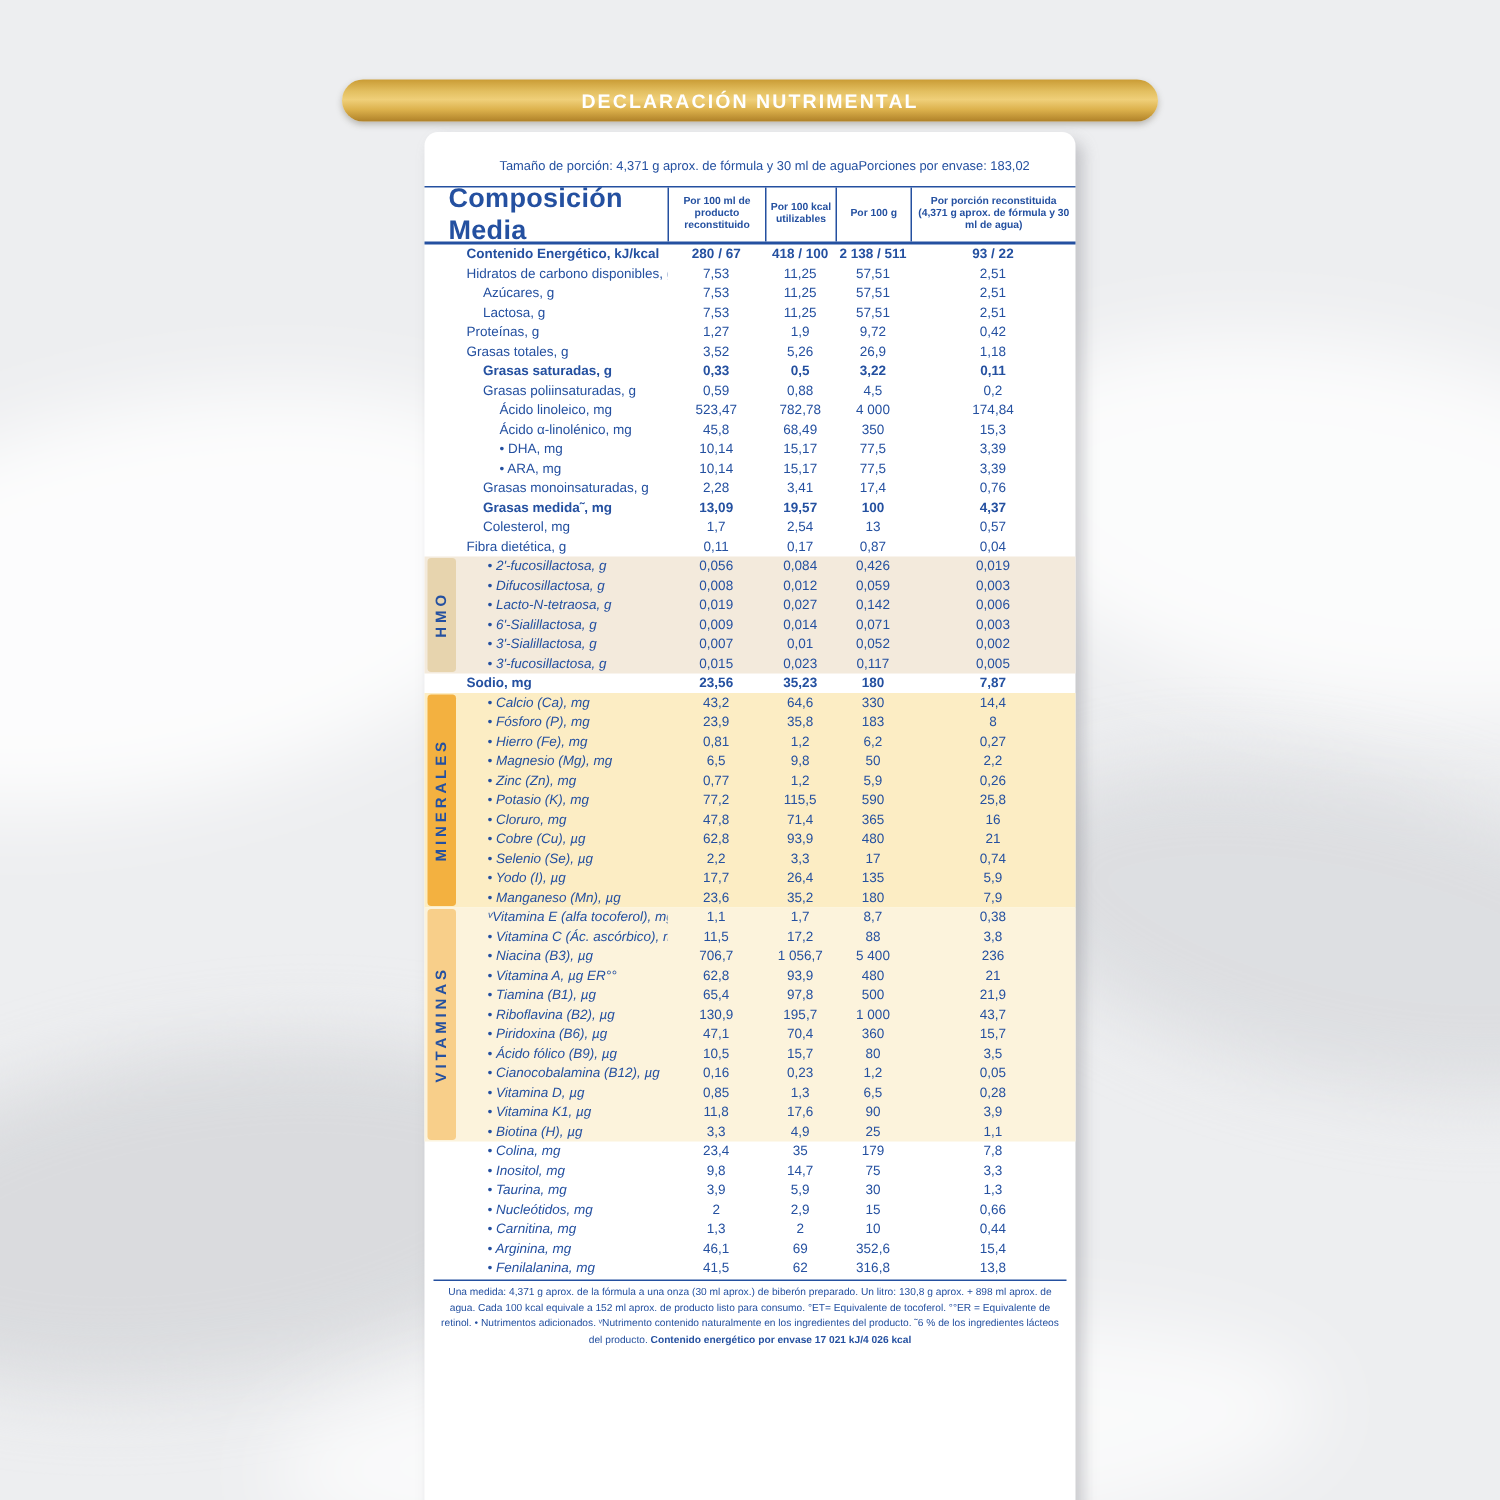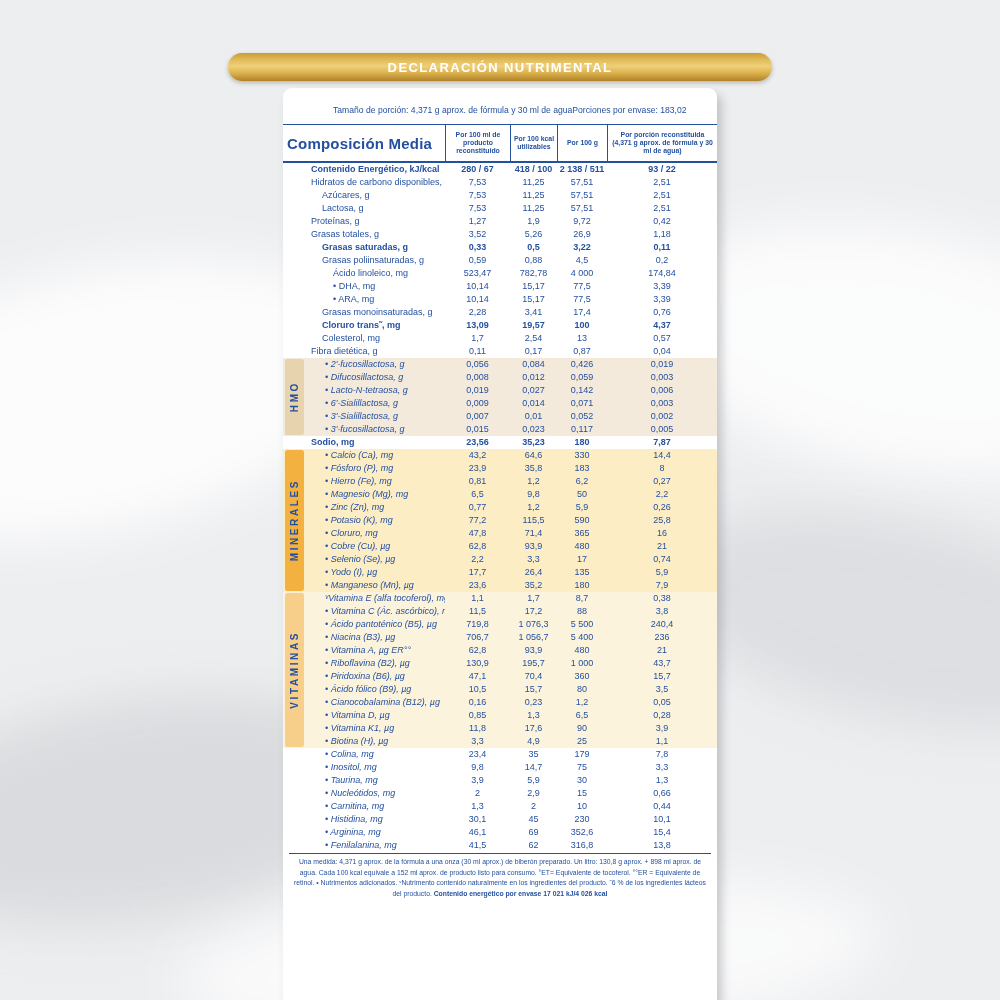--- a/index.html
+++ b/index.html
@@ -39,22 +39,22 @@
   }
   .serving {
     display:flex; justify-content:space-between;
     padding:17px 52px 9px 50px;
     font-size:8.6px; white-space:nowrap;
   }
   .thead {
     display:flex; align-items:stretch; height:39px;
     border-top:1.6px solid #2450A0; border-bottom:2.6px solid #2450A0;
   }
-  .th-title { width:162px; display:flex; align-items:center; padding-left:4px;
-    font-size:15px; font-weight:bold; letter-spacing:.2px; }
+  .th-title { width:162px; display:flex; align-items:center; padding-left:16px;
+    font-size:18px; font-weight:bold; letter-spacing:.2px; }
   .th { display:flex; align-items:center; justify-content:center; text-align:center;
     border-left:1.3px solid #2450A0; font-weight:bold; font-size:6.9px; line-height:1.2;
     padding:1px 2px; }
   .th.c0 { width:65px; } .th.c1 { width:47px; } .th.c2 { width:50px; } .th.c3 { width:110px; }
 
   .rows { }
   .block { position:relative; }
   .block.hmo       { background:#F3EADC; }
   .block.minerales { background:#FCEDC4; }
   .block.vitaminas { background:#FCF3DC; }
@@ -171,20 +171,27 @@
           <span class="v v3">0,2</span>
         </div>
         <div class="row">
           <span class="lbl ind2">Ácido linoleico, mg</span>
           <span class="v v0">523,47</span>
           <span class="v v1">782,78</span>
           <span class="v v2">4 000</span>
           <span class="v v3">174,84</span>
         </div>
         <div class="row">
+          <span class="lbl ind2">Ácido α-linolénico, mg</span>
+          <span class="v v0">45,8</span>
+          <span class="v v1">68,49</span>
+          <span class="v v2">350</span>
+          <span class="v v3">15,3</span>
+        </div>
+        <div class="row">
           <span class="lbl ind2">• DHA, mg</span>
           <span class="v v0">10,14</span>
           <span class="v v1">15,17</span>
           <span class="v v2">77,5</span>
           <span class="v v3">3,39</span>
         </div>
         <div class="row">
           <span class="lbl ind2">• ARA, mg</span>
           <span class="v v0">10,14</span>
           <span class="v v1">15,17</span>
@@ -192,21 +199,21 @@
           <span class="v v3">3,39</span>
         </div>
         <div class="row">
           <span class="lbl ind1">Grasas monoinsaturadas, g</span>
           <span class="v v0">2,28</span>
           <span class="v v1">3,41</span>
           <span class="v v2">17,4</span>
           <span class="v v3">0,76</span>
         </div>
         <div class="row b">
-          <span class="lbl ind1">Cloruro trans˜, mg</span>
+          <span class="lbl ind1">Grasas medida˜, mg</span>
           <span class="v v0">13,09</span>
           <span class="v v1">19,57</span>
           <span class="v v2">100</span>
           <span class="v v3">4,37</span>
         </div>
         <div class="row">
           <span class="lbl ind1">Colesterol, mg</span>
           <span class="v v0">1,7</span>
           <span class="v v1">2,54</span>
           <span class="v v2">13</span>
@@ -370,41 +377,41 @@
           <span class="v v3">0,38</span>
         </div>
         <div class="row">
           <span class="lbl">• Vitamina C (Ác. ascórbico), mg</span>
           <span class="v v0">11,5</span>
           <span class="v v1">17,2</span>
           <span class="v v2">88</span>
           <span class="v v3">3,8</span>
         </div>
         <div class="row">
-          <span class="lbl">• Ácido pantoténico (B5), µg</span>
-          <span class="v v0">719,8</span>
-          <span class="v v1">1 076,3</span>
-          <span class="v v2">5 500</span>
-          <span class="v v3">240,4</span>
-        </div>
-        <div class="row">
           <span class="lbl">• Niacina (B3), µg</span>
           <span class="v v0">706,7</span>
           <span class="v v1">1 056,7</span>
           <span class="v v2">5 400</span>
           <span class="v v3">236</span>
         </div>
         <div class="row">
           <span class="lbl">• Vitamina A, µg ER°°</span>
           <span class="v v0">62,8</span>
           <span class="v v1">93,9</span>
           <span class="v v2">480</span>
           <span class="v v3">21</span>
         </div>
         <div class="row">
+          <span class="lbl">• Tiamina (B1), µg</span>
+          <span class="v v0">65,4</span>
+          <span class="v v1">97,8</span>
+          <span class="v v2">500</span>
+          <span class="v v3">21,9</span>
+        </div>
+        <div class="row">
           <span class="lbl">• Riboflavina (B2), µg</span>
           <span class="v v0">130,9</span>
           <span class="v v1">195,7</span>
           <span class="v v2">1 000</span>
           <span class="v v3">43,7</span>
         </div>
         <div class="row">
           <span class="lbl">• Piridoxina (B6), µg</span>
           <span class="v v0">47,1</span>
           <span class="v v1">70,4</span>
@@ -477,27 +484,20 @@
           <span class="v v3">0,66</span>
         </div>
         <div class="row">
           <span class="lbl">• Carnitina, mg</span>
           <span class="v v0">1,3</span>
           <span class="v v1">2</span>
           <span class="v v2">10</span>
           <span class="v v3">0,44</span>
         </div>
         <div class="row">
-          <span class="lbl">• Histidina, mg</span>
-          <span class="v v0">30,1</span>
-          <span class="v v1">45</span>
-          <span class="v v2">230</span>
-          <span class="v v3">10,1</span>
-        </div>
-        <div class="row">
           <span class="lbl">• Arginina, mg</span>
           <span class="v v0">46,1</span>
           <span class="v v1">69</span>
           <span class="v v2">352,6</span>
           <span class="v v3">15,4</span>
         </div>
         <div class="row">
           <span class="lbl">• Fenilalanina, mg</span>
           <span class="v v0">41,5</span>
           <span class="v v1">62</span>

